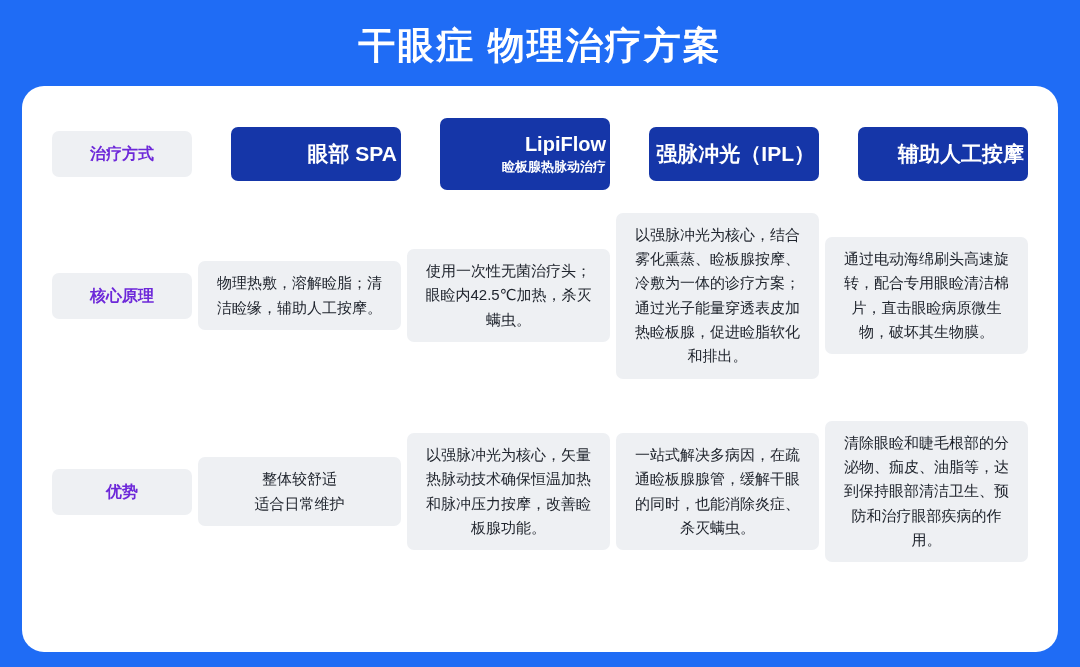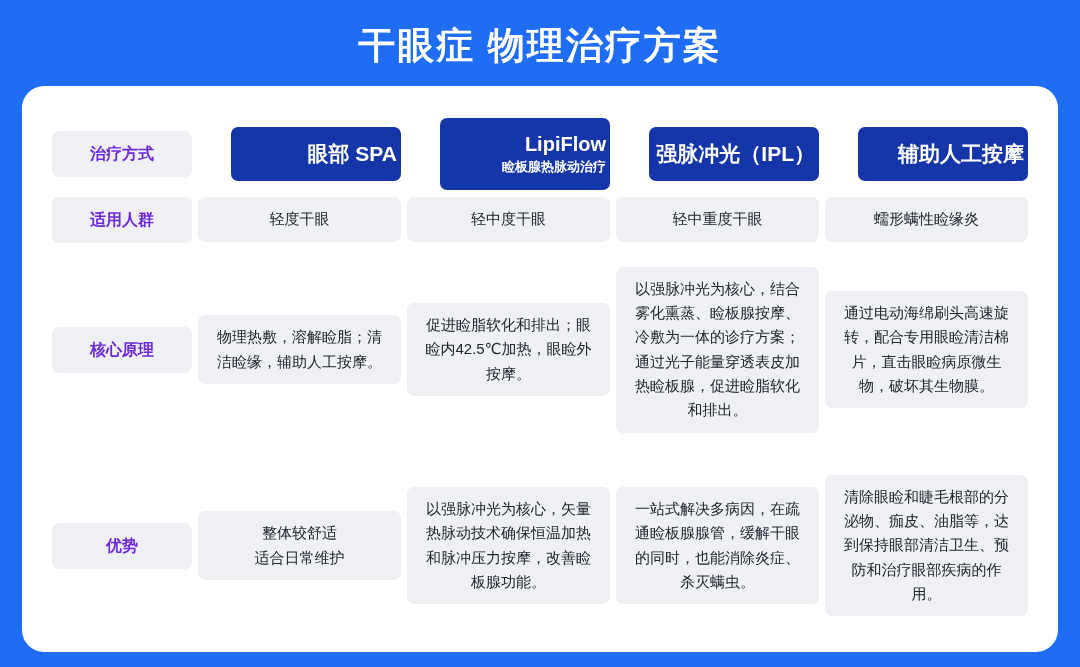--- a/index.html
+++ b/index.html
@@ -132,47 +132,30 @@
             <span>强脉冲光（IPL）</span>
           </div>
         </td>
         <td>
           <div class="cell head plain">
             <span>辅助人工按摩</span>
           </div>
         </td>
       </tr>
 
-      <tr class="r-group">
-        <td class="col-label">
-          <div class="cell rowlabel">适用人群</div>
-        </td>
-        <td>
-              <div class="cell body-cell center">轻度干眼</div>
-            </td>
-        <td>
-              <div class="cell body-cell center">轻中度干眼</div>
-            </td>
-        <td>
-              <div class="cell body-cell center">轻中重度干眼</div>
-            </td>
-        <td>
-              <div class="cell body-cell center">蠕形螨性睑缘炎</div>
-            </td>
-      </tr>
 
       <tr class="r-principle">
         <td class="col-label">
           <div class="cell rowlabel">核心原理</div>
         </td>
         <td>
               <div class="cell body-cell left">物理热敷，溶解睑脂；清洁睑缘，辅助人工按摩。</div>
             </td>
         <td>
-              <div class="cell body-cell left">促进睑脂软化和排出；眼睑内42.5℃加热，眼睑外按摩。</div>
+              <div class="cell body-cell left">使用一次性无菌治疗头；眼睑内42.5℃加热，杀灭螨虫。</div>
             </td>
         <td>
               <div class="cell body-cell left">以强脉冲光为核心，结合雾化熏蒸、睑板腺按摩、冷敷为一体的诊疗方案；通过光子能量穿透表皮加热睑板腺，促进睑脂软化和排出。</div>
             </td>
         <td>
               <div class="cell body-cell left">通过电动海绵刷头高速旋转，配合专用眼睑清洁棉片，直击眼睑病原微生物，破坏其生物膜。</div>
             </td>
       </tr>
 
       <tr class="r-advantage">

